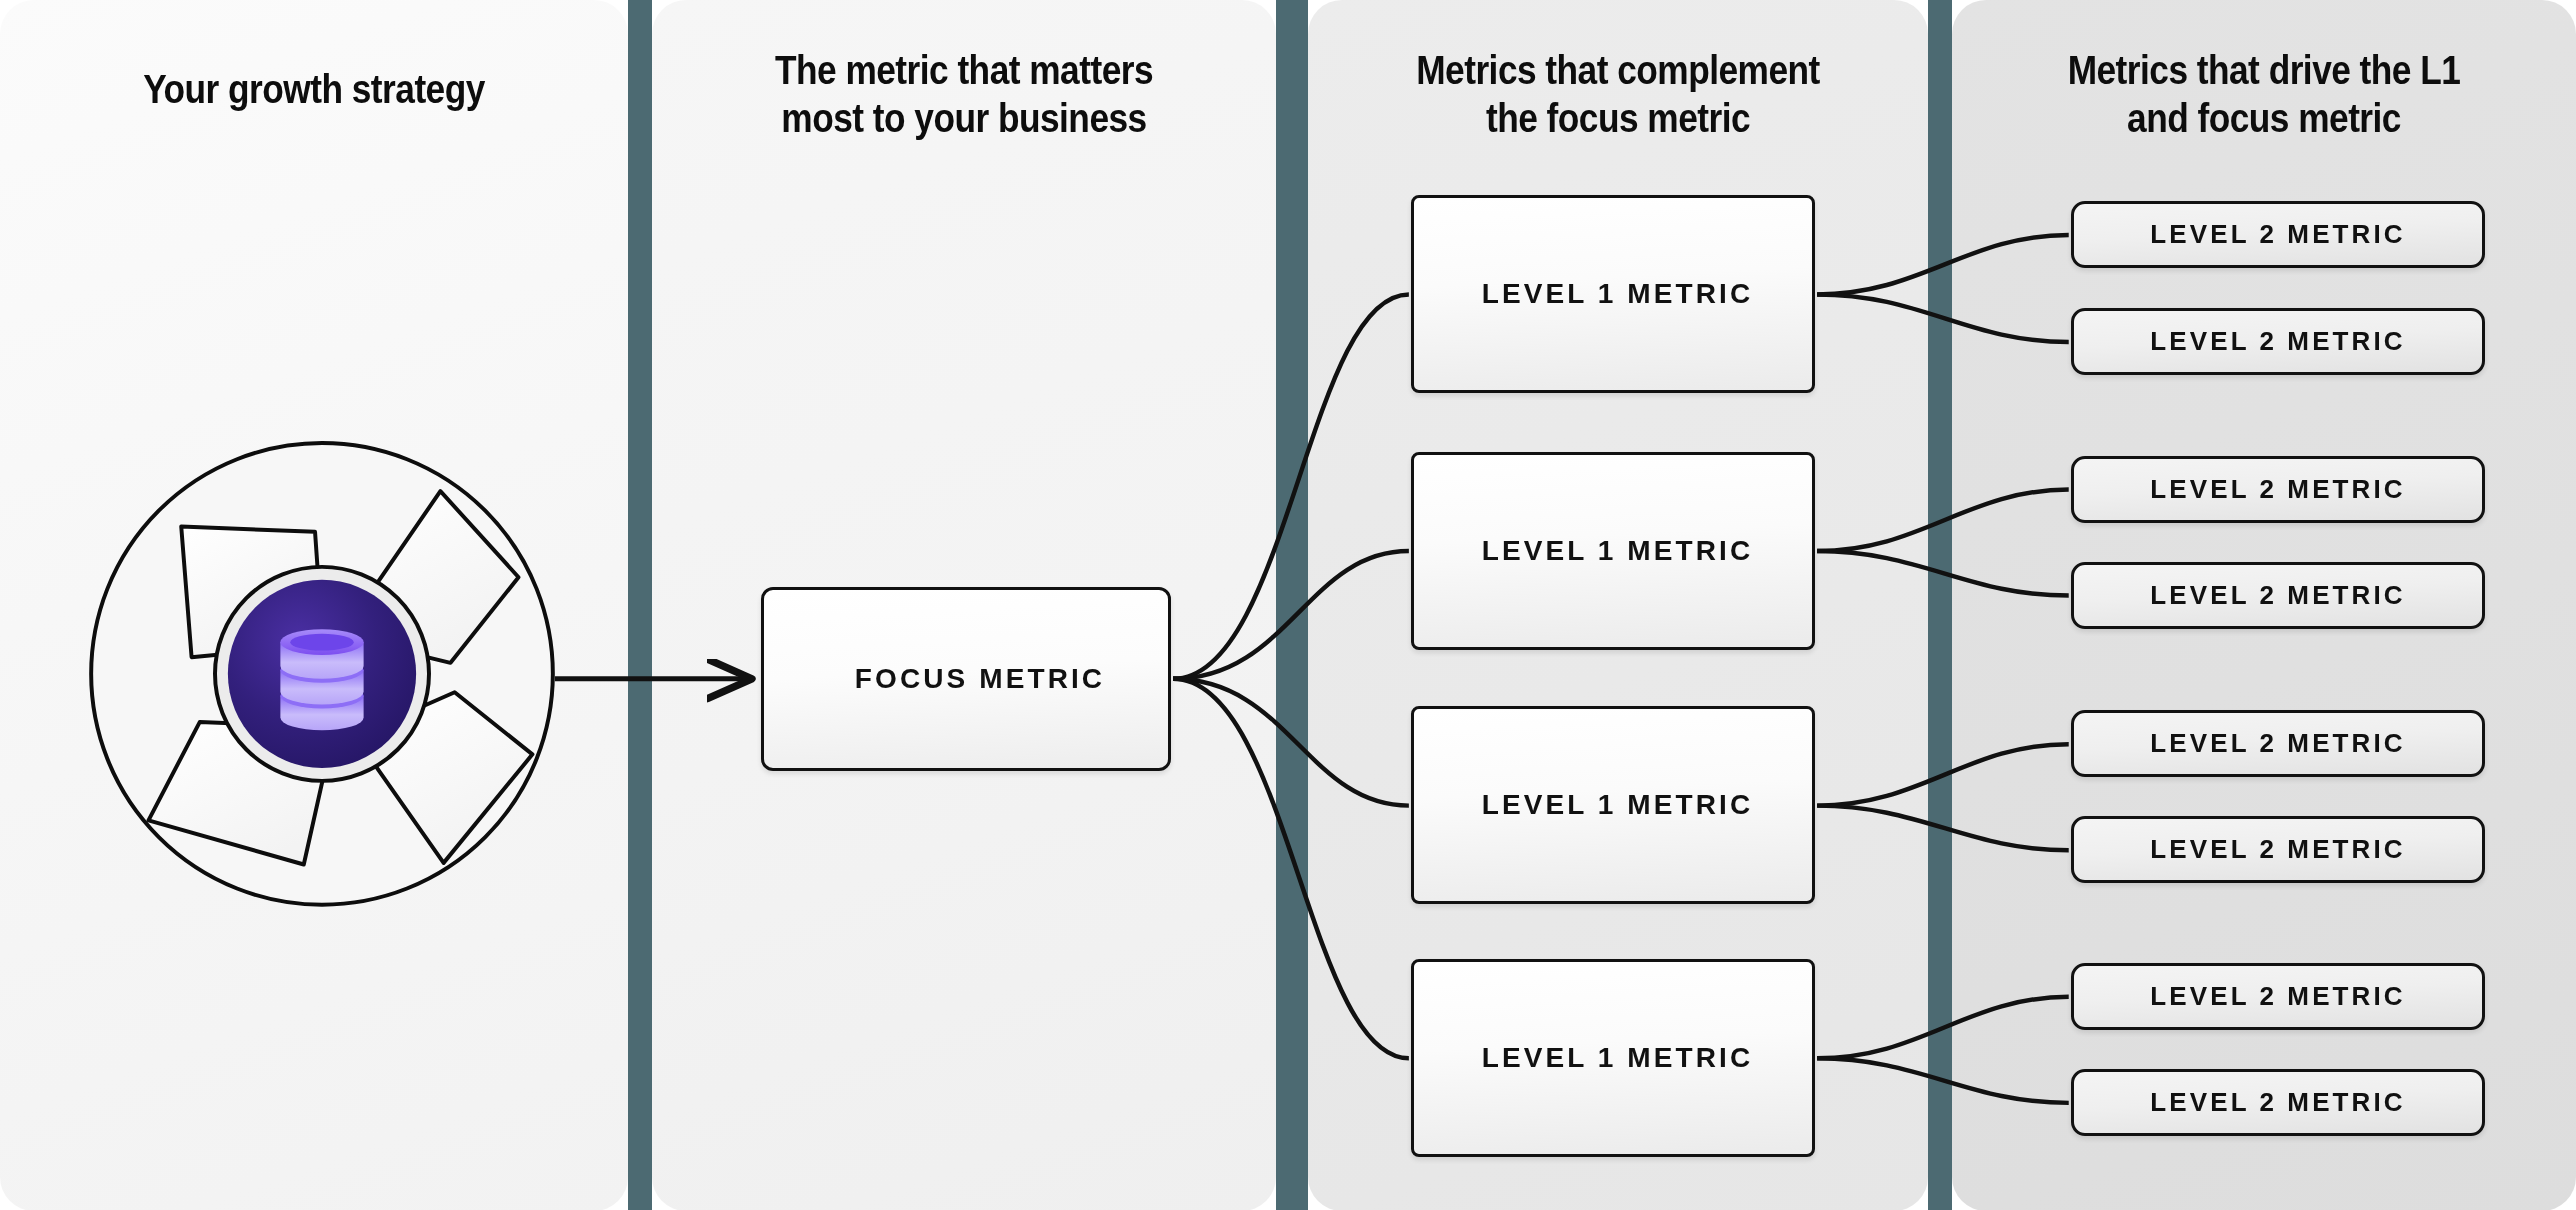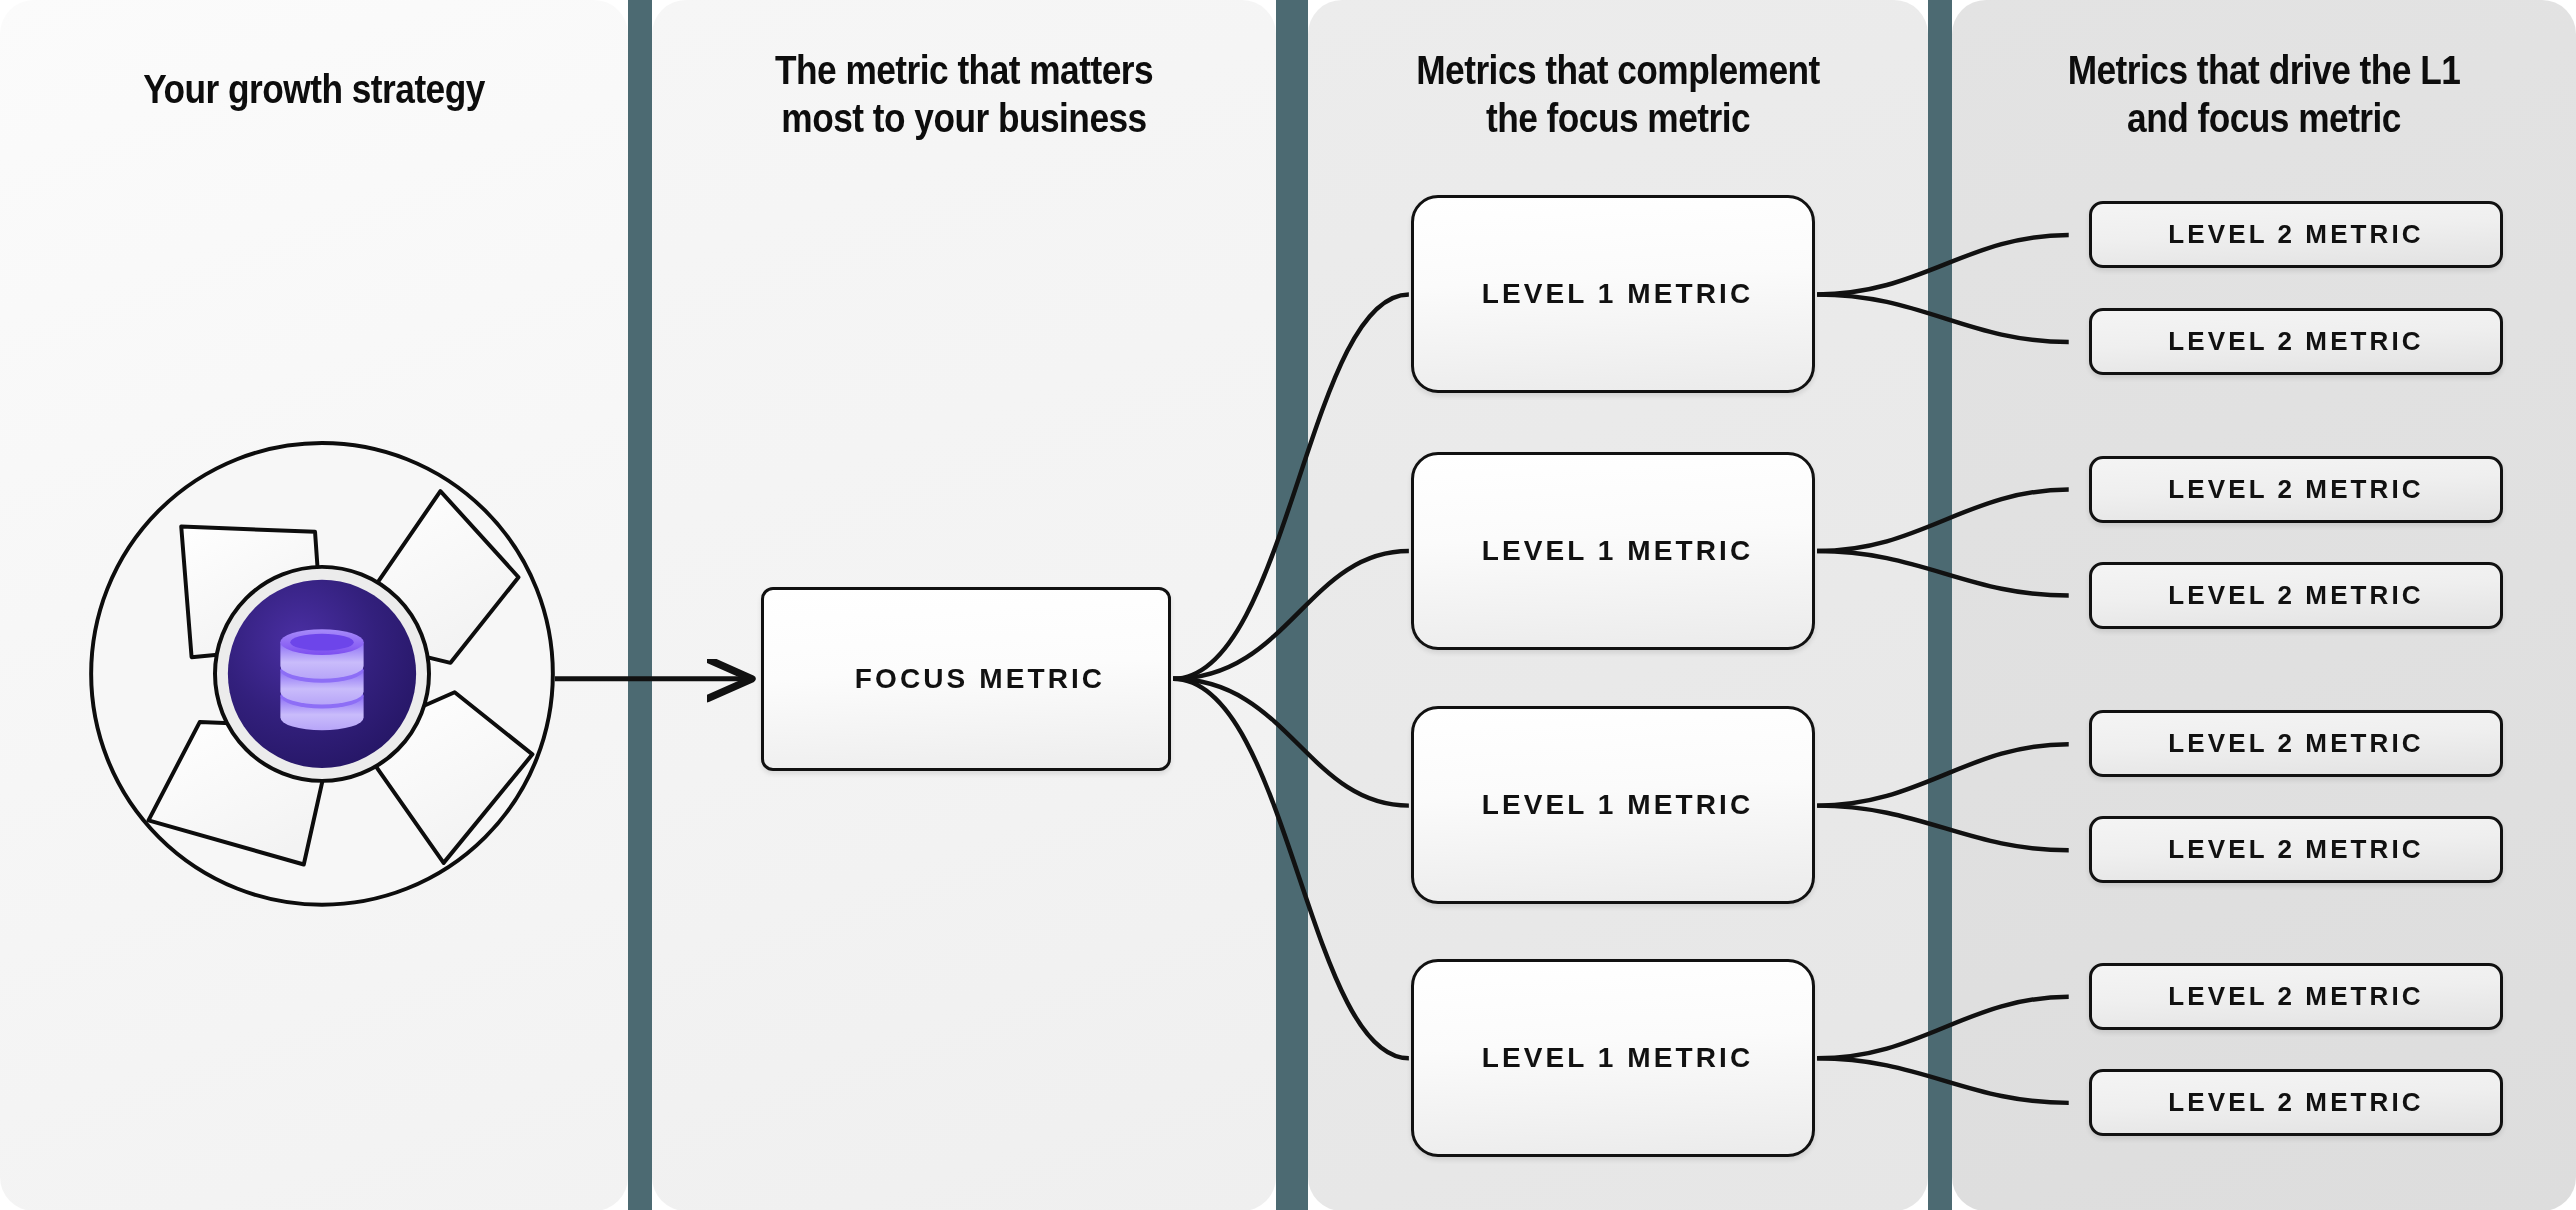--- a/index.html
+++ b/index.html
@@ -102,21 +102,21 @@
   }
 
   .node-focus {
     border-radius: 12px;
     background: linear-gradient(177deg, #ffffff 0%, #fcfcfc 45%, #ededed 100%);
     box-shadow: 0 3px 5px rgba(0,0,0,0.10);
   }
   .node-focus .node-label { font-size: 28px; }
 
   .node-l1 {
-    border-radius: 27px;
+    border-radius: 8px;
     background: linear-gradient(177deg, #ffffff 0%, #fbfbfb 42%, #ebebeb 100%);
     box-shadow: 0 3px 5px rgba(0,0,0,0.10);
     padding-left: 9px;
   }
   .node-l1 .node-label { font-size: 28px; }
 
   .node-l2 {
     border-radius: 14px;
     background: linear-gradient(177deg, #f4f4f4 0%, #efefef 45%, #e2e2e2 100%);
     box-shadow: 0 3px 5px rgba(0,0,0,0.10);
@@ -127,21 +127,21 @@
   #focus-metric { left: 761px; top: 587px; width: 410px; height: 184px; padding-left: 28px; }
 
   
   .node-l1 { left: 1411px; width: 404px; height: 198px; }
   #l1-0 { top: 195px; }
   #l1-1 { top: 452px; }
   #l1-2 { top: 706px; }
   #l1-3 { top: 959px; }
 
   
-  .node-l2 { left: 2071px; width: 414px; height: 67px; margin-left: 18px; }
+  .node-l2 { left: 2071px; width: 414px; height: 67px; }
   #l2-0 { top: 201px; }
   #l2-1 { top: 308px; }
   #l2-2 { top: 456px; }
   #l2-3 { top: 562px; }
   #l2-4 { top: 710px; }
   #l2-5 { top: 816px; }
   #l2-6 { top: 963px; }
   #l2-7 { top: 1069px; }
 </style>
 </head>

